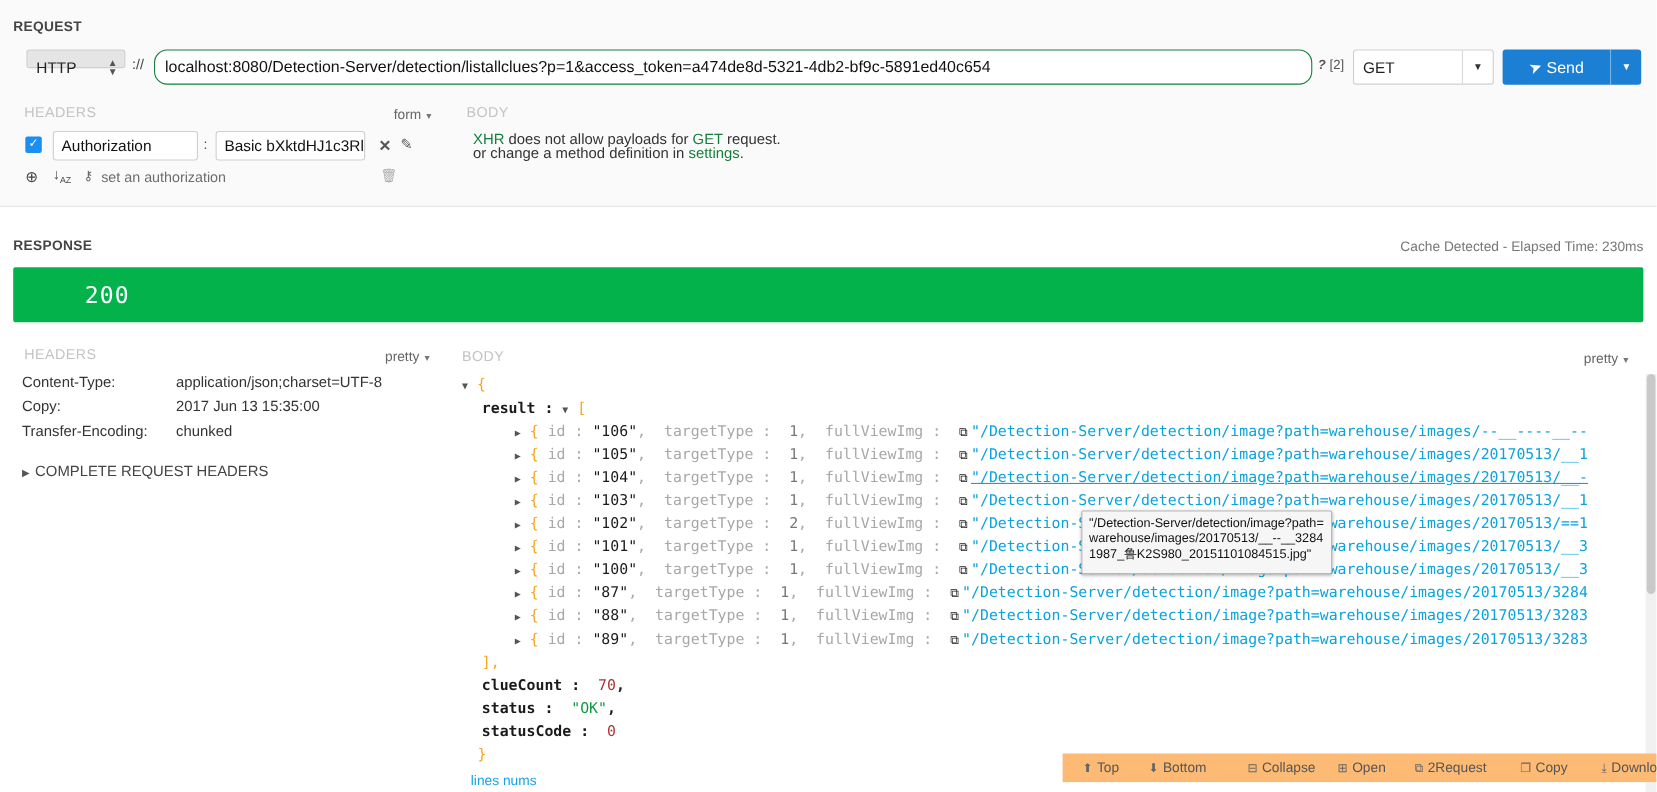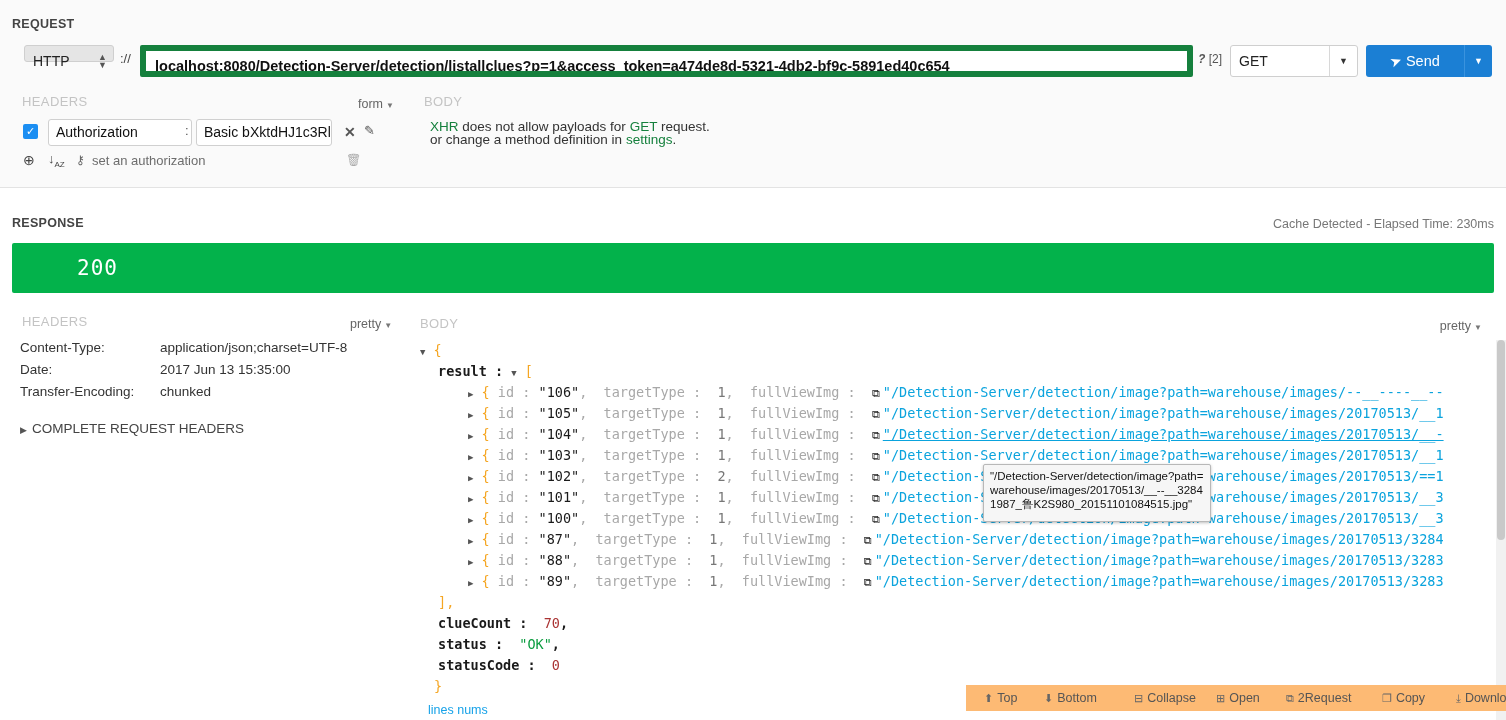--- a/index.html
+++ b/index.html
@@ -36,23 +36,23 @@
   .proto-arrows {
     position:absolute; right:6px; top:7px; width:9px; height:18px;
     line-height:8px; font-size:9px; color:#555; text-align:center;
   }
   .proto-arrows span { display:block; }
   #scheme-sep {
     position:absolute; left:120px; top:6px; font-size:13px; color:#444;
   }
   #url-input {
     position:absolute; left:140px; top:0; width:1053px; height:32px;
-    border:6px solid #15803d; border-radius:2px; background:#fff;
+    border:1px solid #15803d; border-radius:12px; background:#fff;
     font-size:14.5px; color:#111; padding:0 9px; line-height:30px;
-    white-space:nowrap; overflow:hidden;font-weight:bold;
+    white-space:nowrap; overflow:hidden;
   }
   #param-count {
     position:absolute; left:1198px; top:7px;
     font-size:12px; color:#555;
   }
   #param-count .q { font-weight:bold; font-style:italic; }
   .method-select {
     position:absolute; left:1230px; top:0; width:128px; height:32px;
     border:1px solid #cfcfcf; border-radius:3px; background:#fff;
     font-size:14px; color:#222; padding:0 8px; line-height:30px;
@@ -87,21 +87,21 @@
   #hdr-check {
     position:absolute; left:23px; top:5px; width:15px; height:15px;
     background:#1b8ef2; border-radius:2px; color:#fff;
     font-size:11px; line-height:15px; text-align:center; cursor:pointer;
   }
   .hdr-field {
     position:absolute; top:0; height:27px; border:1px solid #d0d0d0;
     border-radius:3px; background:#fff; font-size:14px; color:#111;
     padding:0 7px; line-height:25px; white-space:nowrap; overflow:hidden;
   }
-  #hdr-name { left:48px; width:144px; }
+  #hdr-name { left:48px; width:132px; }
   #hdr-colon { position:absolute; left:185px; top:4px; font-size:13px; color:#555; }
   #hdr-value { left:196px; width:136px; }
   #hdr-remove { position:absolute; left:344px; top:5px; font-size:14px; color:#555; font-weight:bold; cursor:pointer; }
   #hdr-edit { position:absolute; left:364px; top:4px; font-size:13px; color:#555; cursor:pointer; }
 
   #hdr-tools { position:absolute; left:0; top:152px; height:20px; width:420px; }
   #add-header { position:absolute; left:23px; top:0; font-size:14px; color:#444; cursor:pointer; }
   #sort-header { position:absolute; left:48px; top:-1px; font-size:13px; color:#444; cursor:pointer; }
   #set-auth-icon { position:absolute; left:76px; top:1px; font-size:12px; color:#666; cursor:pointer; }
   #set-auth-label { position:absolute; left:92px; top:1px; font-size:13px; color:#6d6d6d; cursor:pointer; }
@@ -287,21 +287,21 @@
 <div id="resp-pretty-dd">
   <span>pretty</span><span class="caret">▼</span>
 </div>
 
 <div id="resp-headers-table">
   <div class="rh-row">
     <span class="rh-key">Content-Type:</span>
     <span class="rh-val">application/json;charset=UTF-8</span>
   </div>
   <div class="rh-row">
-    <span class="rh-key">Date:</span>
+    <span class="rh-key">Copy:</span>
     <span class="rh-val">2017 Jun 13 15:35:00</span>
   </div>
   <div class="rh-row">
     <span class="rh-key">Transfer-Encoding:</span>
     <span class="rh-val">chunked</span>
   </div>
 </div>
 
 <div id="complete-req-headers">
   <span class="tri">▶</span><span>COMPLETE REQUEST HEADERS</span>

